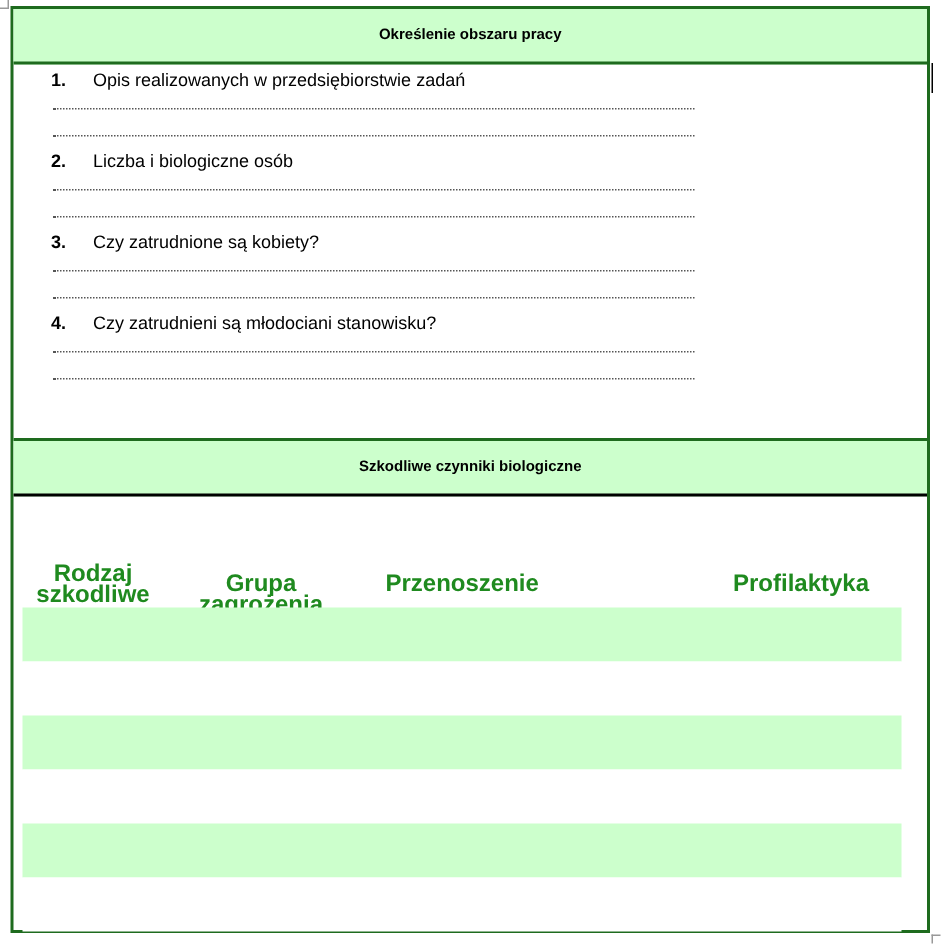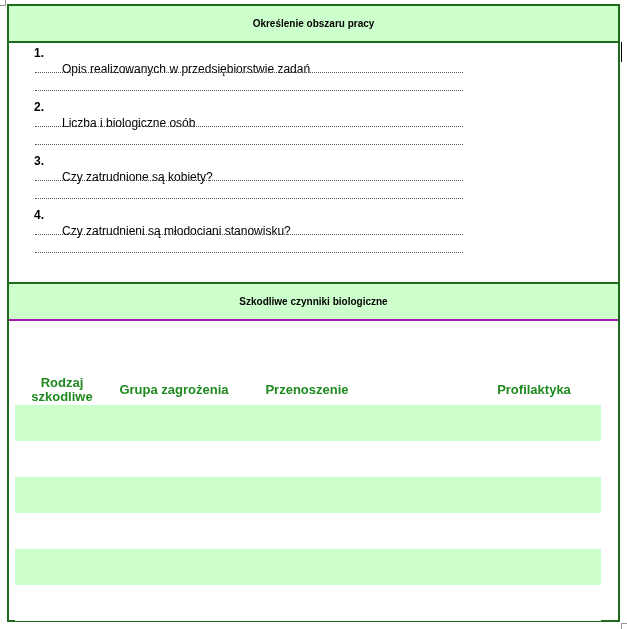--- a/index.html
+++ b/index.html
@@ -8,28 +8,28 @@
   .corner-tl { position: absolute; left: 0; top: 0; width: 5px; height: 5px;
                border-right: 1px solid #999; border-bottom: 1px solid #999; }
   .corner-br { position: absolute; left: 621px; top: 623px; width: 6px; height: 6px;
                border-left: 1px solid #999; border-top: 1px solid #999; }
   .cursor-bar { position: absolute; left: 621px; top: 42px; width: 1px; height: 20px; background: #000; }
   .frame { position: absolute; left: 7px; top: 4px; width: 609px; height: 614px;
            border: 2px solid #1e6b1e; }
   .hdr { position: absolute; left: 0; width: 609px; height: 35px; background: #ccffcc;
          font-weight: bold; font-size: 10px; text-align: center; line-height: 35px; }
   .hdr1 { top: 0; border-bottom: 2px solid #1e6b1e; }
-  .hdr2 { top: 276px; border-top: 2px solid #1e6b1e; border-bottom: 2px solid #a21caf; }
+  .hdr2 { top: 286px; border-top: 2px solid #1e6b1e; border-bottom: 2px solid #000000; }
   .q { position: absolute; left: 0; font-size: 12px; }
   .q .num { position: absolute; left: 25px; font-weight: bold; }
-  .q .txt { position: absolute; left: 53px; white-space: nowrap; margin-top: 16px; }
+  .q .txt { position: absolute; left: 53px; white-space: nowrap; }
   .dots { position: absolute; left: 26px; width: 428px; height: 0;
           border-top: 1px dotted #555; }
   .ask { position: absolute; left: 34px; top: 339px; font-size: 12px; font-weight: bold; white-space: nowrap; }
-  .colh { position: absolute; top: 370px; font-size: 13px; font-weight: bold; color: #1f8a1f;
+  .colh { position: absolute; top: 370px; font-size: 16px; font-weight: bold; color: #1f8a1f;
           text-align: center; line-height: 14px; }
   .stripe { position: absolute; left: 6px; width: 586px; height: 36px; background: #ccffcc; }
 </style>
 </head>
 <body>
 
 <div class="corner-tl"></div>
 <div class="cursor-bar"></div>
 
 <div class="frame">

